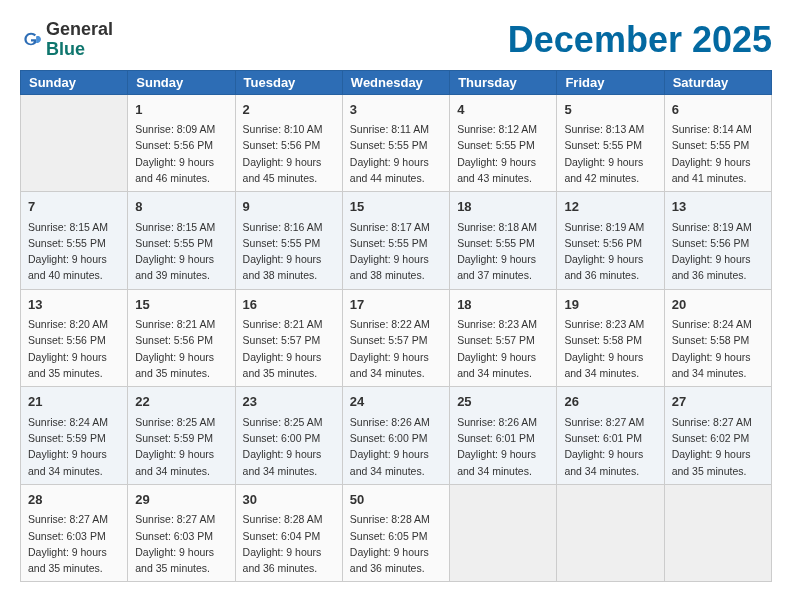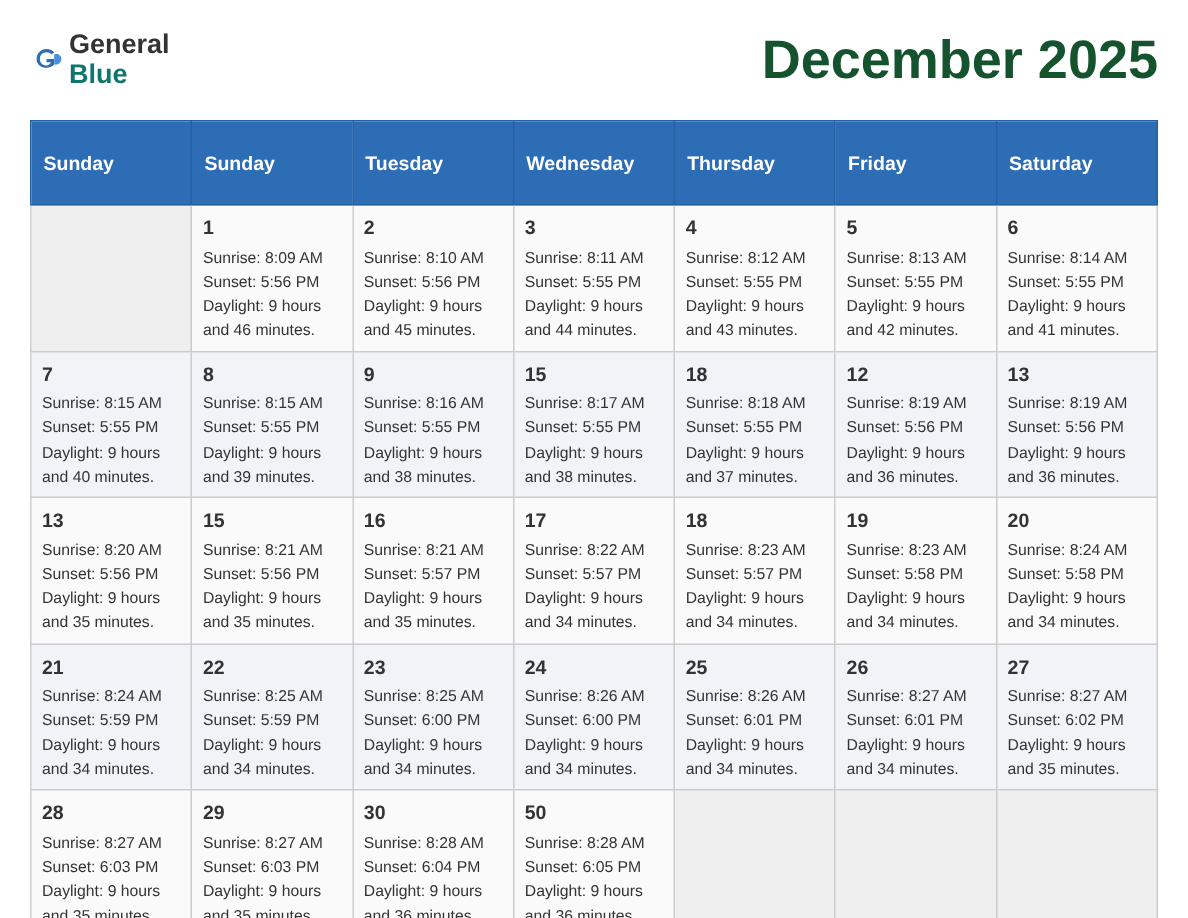--- a/index.html
+++ b/index.html
@@ -7,21 +7,21 @@
       font-family: Arial, sans-serif;
       background: #fff;
       width: 792px;
       min-height: 612px;
       padding: 20px;
     }
     .header-area {
       display: flex;
       align-items: flex-start;
       justify-content: space-between;
-      margin-bottom: 20px;
+      margin-bottom: 10px;
     }
     .logo {
       display: flex;
       align-items: center;
       gap: 4px;
     }
     .logo-text-general {
       font-size: 18px;
       font-weight: bold;
       color: #333;
@@ -36,39 +36,39 @@
     .logo-icon {
       width: 22px;
       height: 22px;
     }
     .title-area {
       text-align: right;
     }
     .month-year {
       font-size: 36px;
       font-weight: bold;
-      color: #14532d;
+      color: #0369a1;
       line-height: 1.1;
     }
     .location {
       font-size: 15px;
       color: #444;
       margin-top: 2px;
     }
     .calendar {
       width: 100%;
       border-collapse: collapse;
       border: 1px solid #ccc;
       font-size: 11px;
     }
     .calendar thead tr th {
       background-color: #2d6db5;
       color: #fff;
       text-align: left;
-      padding: 20px 8px;
+      padding: 4px 8px;
       font-size: 13px;
       font-weight: bold;
       border: 1px solid #2560a0;
     }
     .calendar tbody tr td {
       vertical-align: top;
       padding: 5px 7px;
       border: 1px solid #ccc;
       width: calc(100% / 7);
       min-height: 80px;

